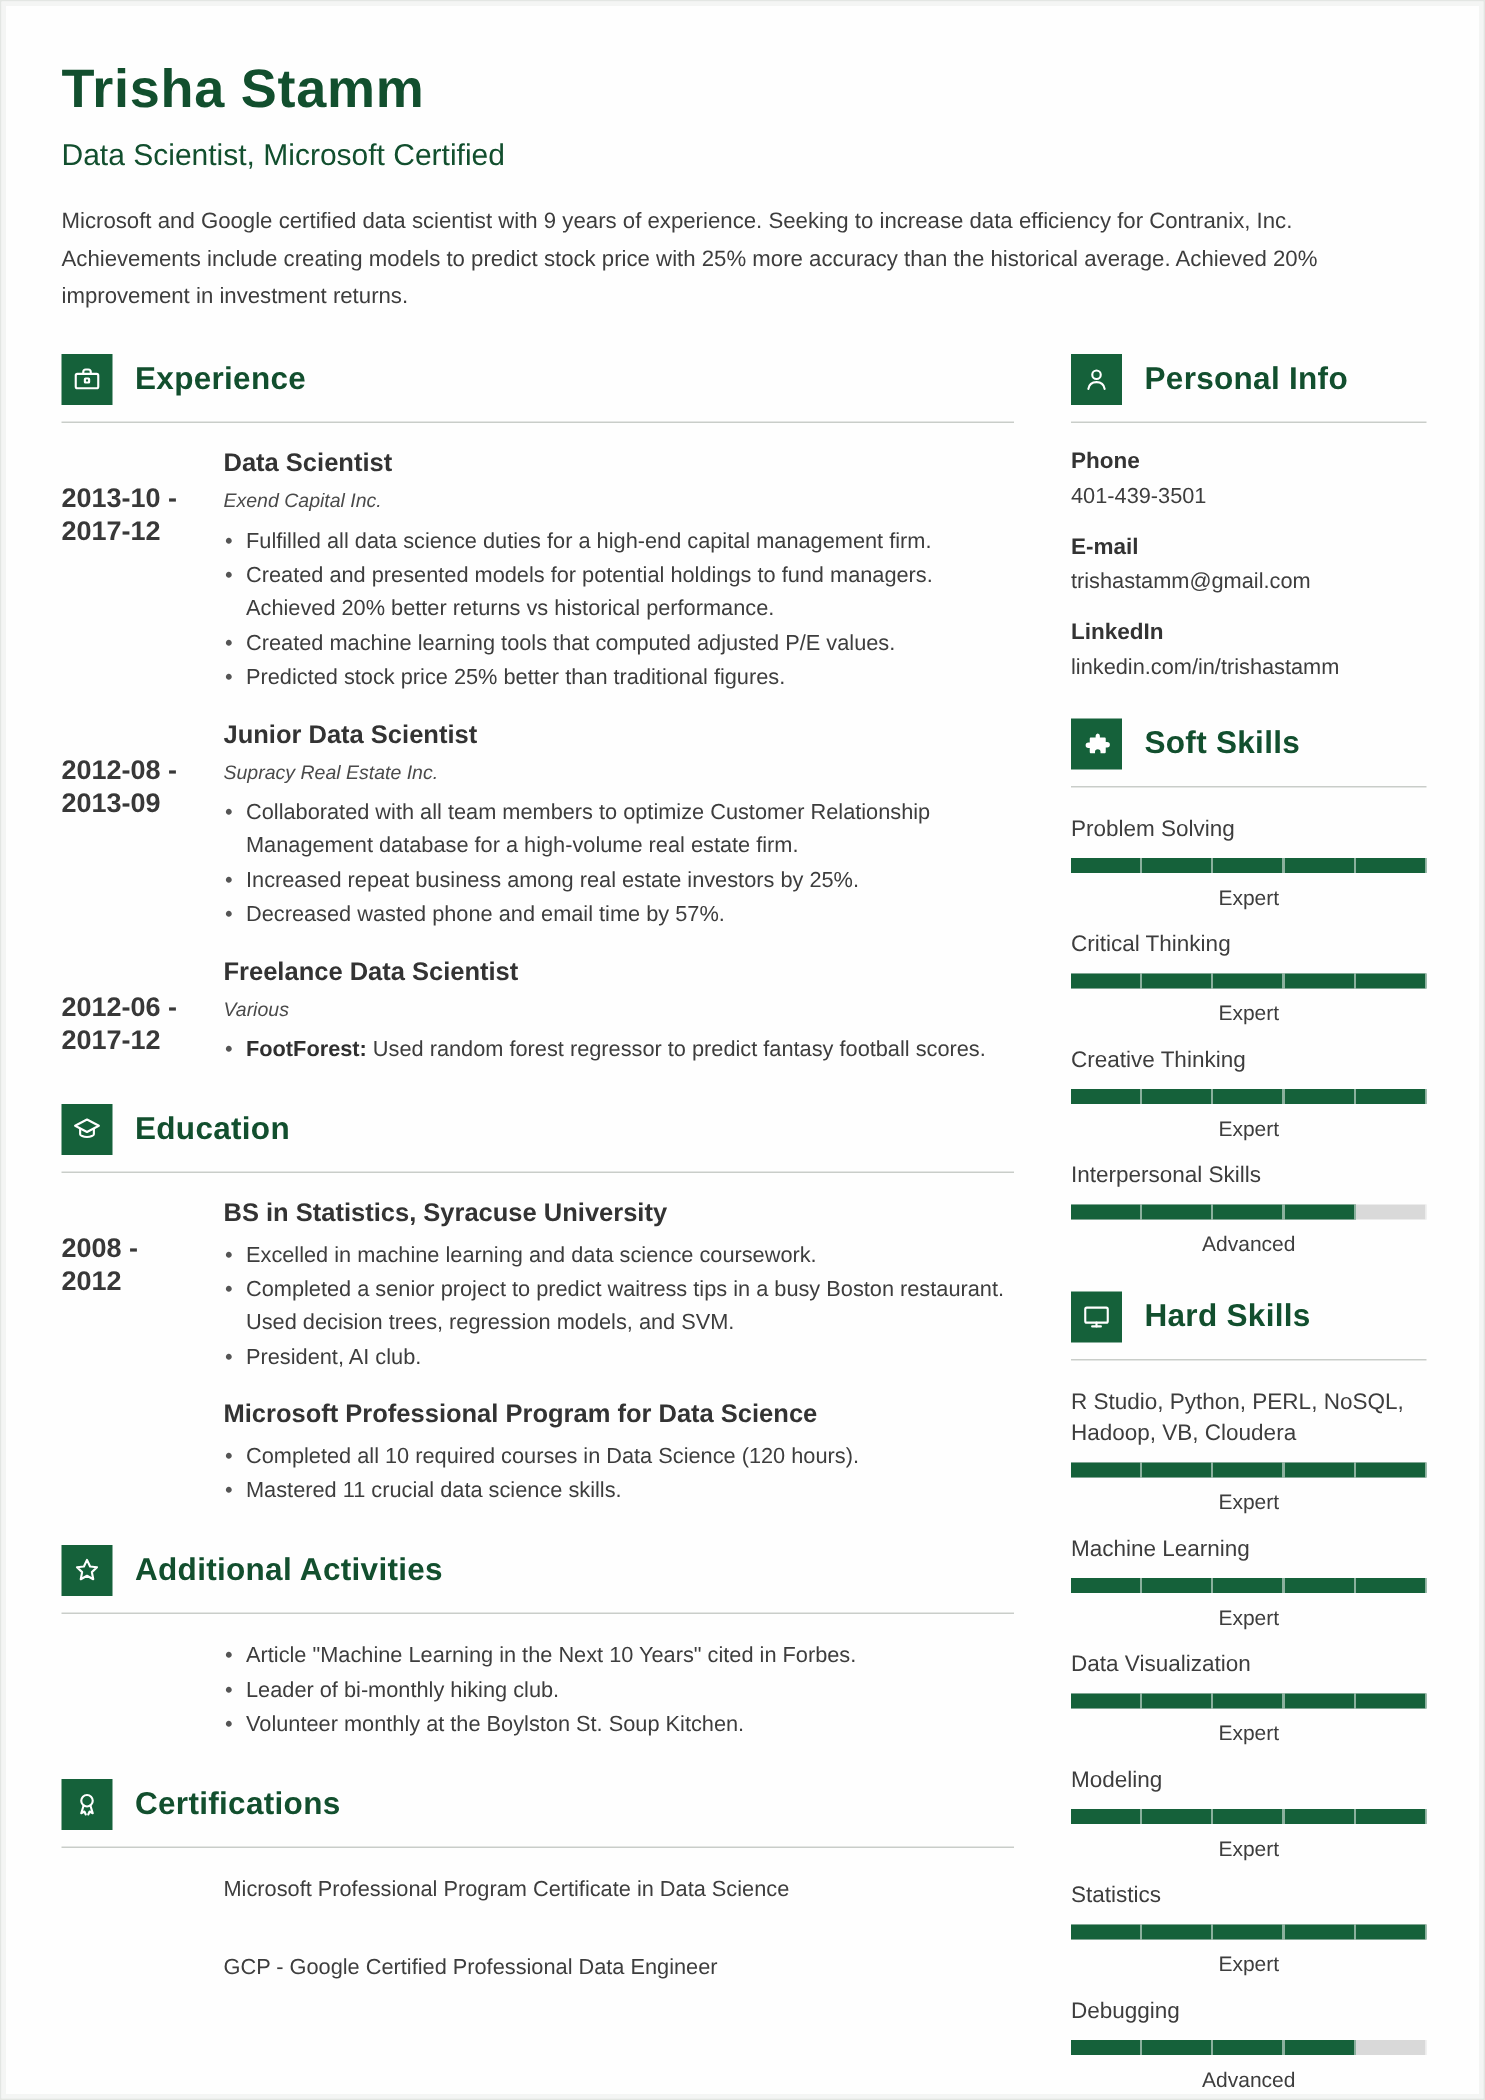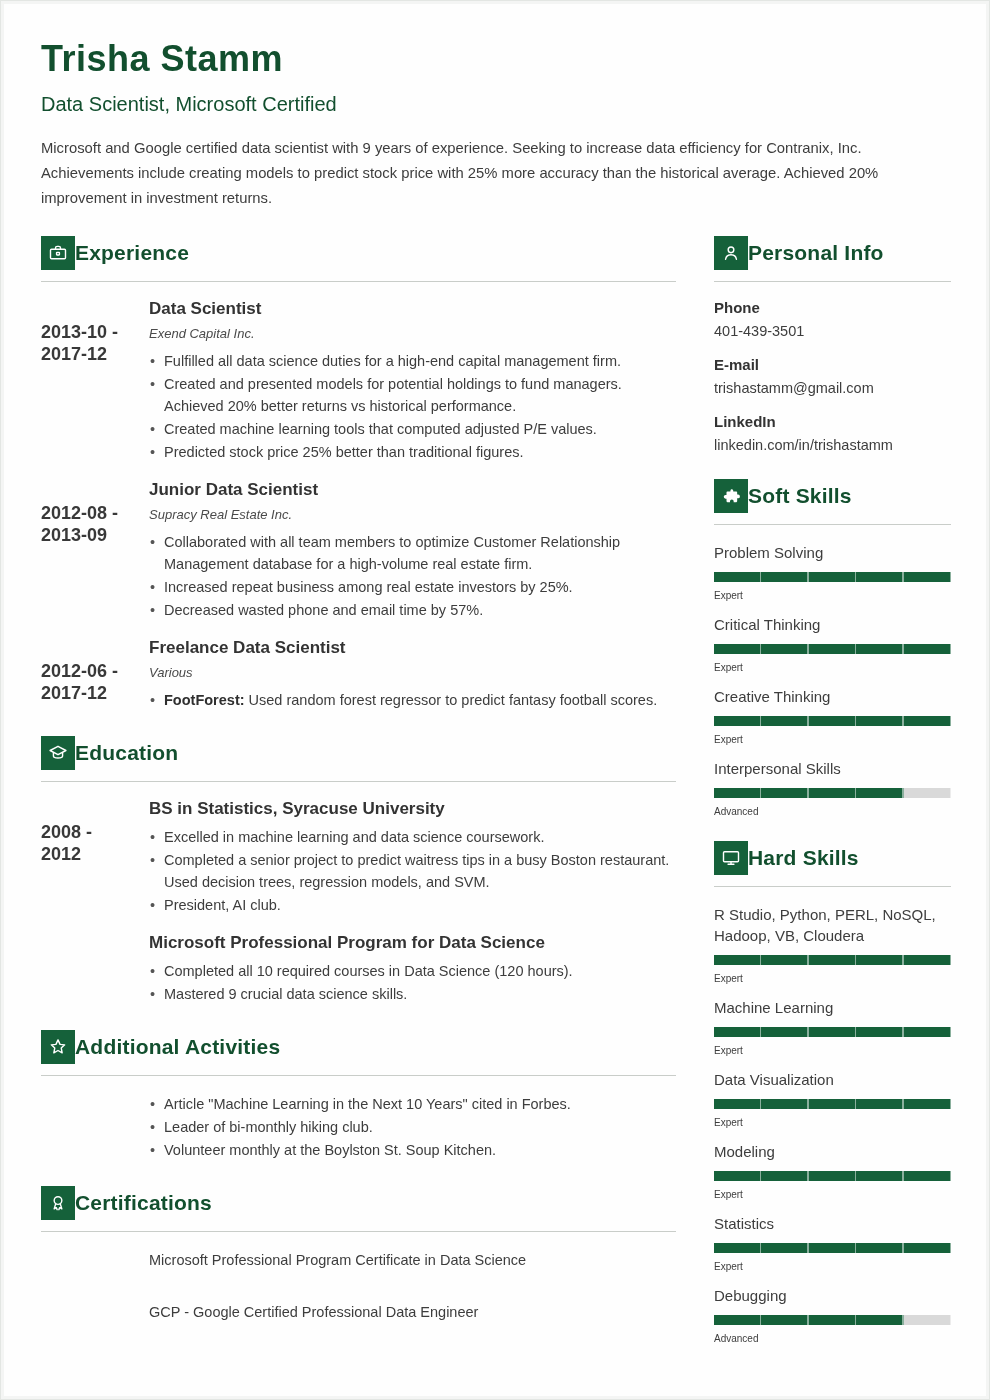--- a/index.html
+++ b/index.html
@@ -39,21 +39,21 @@
     margin-top:20px;max-width:905px;
   }
   
   .columns{display:flex;gap:38px;margin-top:24px;}
   .col-left{width:635px;flex:0 0 635px;}
   .col-right{width:237px;flex:0 0 237px;}
   
   .sec{margin-top:24px;}
   .sec:first-child{margin-top:0;}
   .sec-head{
-    display:flex;align-items:center;
+    display:flex;align-items:center;gap:15px;
     padding-bottom:11px;border-bottom:1px solid var(--rule);
   }
   .icon-box{
     width:34px;height:34px;background:var(--green);
     display:flex;align-items:center;justify-content:center;flex:0 0 34px;
   }
   .icon-box svg{display:block;}
   .sec-head h2{
     font-size:21px;font-weight:bold;color:var(--green-dark);
     letter-spacing:.2px;
@@ -88,21 +88,21 @@
   .skill:last-child{margin-bottom:0;}
   .skill-name{font-size:15px;color:var(--text);line-height:21px;margin-bottom:9px;}
   .bar{position:relative;height:10px;background:var(--bar-bg);width:100%;}
   .bar-fill{position:absolute;left:0;top:0;bottom:0;background:var(--green);}
   .bar::after{
     content:"";position:absolute;inset:0;
     background:repeating-linear-gradient(90deg,
       transparent 0, transparent 46px,
       rgba(255,255,255,.5) 46px, rgba(255,255,255,.5) 47.5px);
   }
-  .skill-level{font-size:10px;color:var(--text);text-align:left;margin-top:8px;}
+  .skill-level{font-size:14px;color:var(--text);text-align:center;margin-top:8px;}
 </style>
 </head>
 <body>
 
 <div class="page">
 
   <header>
     <h1 class="name">Trisha Stamm</h1>
     <div class="subtitle">Data Scientist, Microsoft Certified</div>
     <p class="summary">Microsoft and Google certified data scientist with 9 years of experience. Seeking to increase data efficiency for Contranix, Inc. Achievements include creating models to predict stock price with 25% more accuracy than the historical average. Achieved 20% improvement in investment returns.</p>
@@ -195,21 +195,21 @@
                   <li>President, AI club.</li>
                 </ul>
               </div>
             </div>
             <div class="entry">
               <div class="dates"></div>
               <div>
                 <div class="e-title">Microsoft Professional Program for Data Science</div>
                 <ul class="bullets">
                   <li>Completed all 10 required courses in Data Science (120 hours).</li>
-                  <li>Mastered 9 crucial data science skills.</li>
+                  <li>Mastered 11 crucial data science skills.</li>
                 </ul>
               </div>
             </div>
           </div>
       </section>
 
       <section class="sec">
         <div class="sec-head">
           <span class="icon-box">
             <svg width="20" height="20" viewBox="0 0 24 24" fill="none" stroke="#fff" stroke-width="1.7" stroke-linejoin="round">

